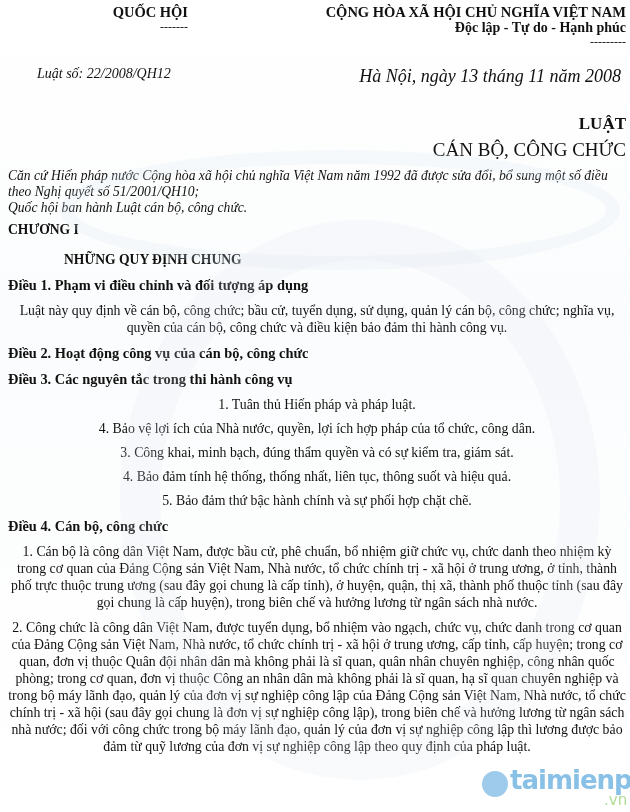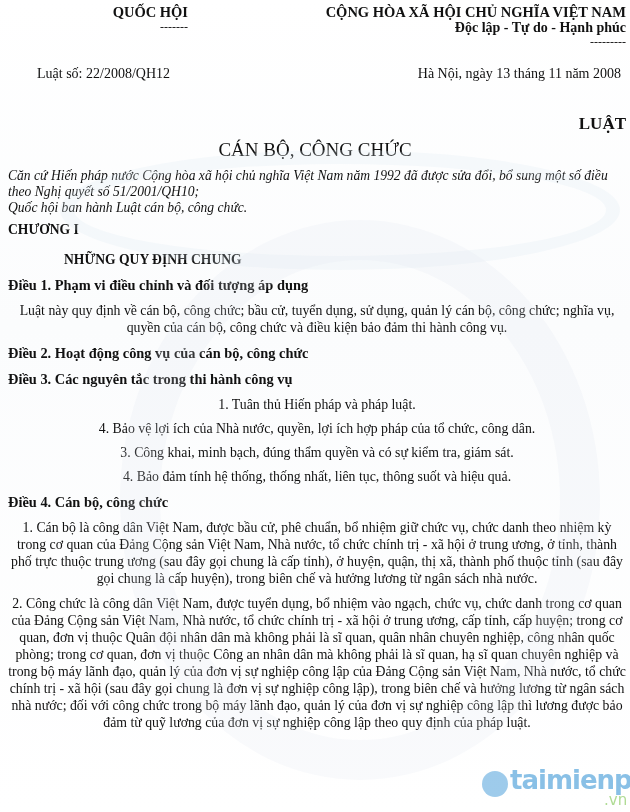--- a/index.html
+++ b/index.html
@@ -71,36 +71,38 @@
     .meta-row {
       position: relative;
       height: 30px;
       margin-top: 8px;
     }
     .law-number {
       position: absolute;
       left: 33px;
       top: 14px;
       font-size: 14px;
+      font-style: italic;
     }
     .place-date {
       position: absolute;
       right: 5px;
       top: 14px;
-      font-size: 14px;
+      font-size: 18px;
+      font-style: italic;
     }
     .title {
       text-align: right;
       font-weight: bold;
       font-size: 17px;
       margin-top: 32px;
       line-height: 20px;
     }
     .subtitle {
-      text-align: center;
+      text-align: right;
       font-size: 19px;
       line-height: 24px;
       margin-top: 4px;
     }
     .preamble {
       font-style: italic;
       font-size: 13.6px;
       line-height: 16px;
       margin-top: 6px;
       padding-left: 4px;
@@ -214,20 +216,21 @@
   <div>
     <div class="article-title">Điều 2. Hoạt động công vụ của cán bộ, công chức</div>
   </div>
 
   <div>
     <div class="article-title">Điều 3. Các nguyên tắc trong thi hành công vụ</div>
     <div class="para">1. Tuân thủ Hiến pháp và pháp luật.</div>
     <div class="para tight">4. Bảo vệ lợi ích của Nhà nước, quyền, lợi ích hợp pháp của tổ chức, công dân.</div>
     <div class="para tight">3. Công khai, minh bạch, đúng thẩm quyền và có sự kiểm tra, giám sát.</div>
     <div class="para tight">4. Bảo đảm tính hệ thống, thống nhất, liên tục, thông suốt và hiệu quả.</div>
+    <div class="para tight">5. Bảo đảm thứ bậc hành chính và sự phối hợp chặt chẽ.</div>
   </div>
 
   <div>
     <div class="article-title">Điều 4. Cán bộ, công chức</div>
     <div class="para">1. Cán bộ là công dân Việt Nam, được bầu cử, phê chuẩn, bổ nhiệm giữ chức vụ, chức danh theo nhiệm kỳ trong cơ quan của Đảng Cộng sản Việt Nam, Nhà nước, tổ chức chính trị - xã hội ở trung ương, ở tỉnh, thành phố trực thuộc trung ương (sau đây gọi chung là cấp tỉnh), ở huyện, quận, thị xã, thành phố thuộc tỉnh (sau đây gọi chung là cấp huyện), trong biên chế và hưởng lương từ ngân sách nhà nước.</div>
     <div class="para">2. Công chức là công dân Việt Nam, được tuyển dụng, bổ nhiệm vào ngạch, chức vụ, chức danh trong cơ quan của Đảng Cộng sản Việt Nam, Nhà nước, tổ chức chính trị - xã hội ở trung ương, cấp tỉnh, cấp huyện; trong cơ quan, đơn vị thuộc Quân đội nhân dân mà không phải là sĩ quan, quân nhân chuyên nghiệp, công nhân quốc phòng; trong cơ quan, đơn vị thuộc Công an nhân dân mà không phải là sĩ quan, hạ sĩ quan chuyên nghiệp và trong bộ máy lãnh đạo, quản lý của đơn vị sự nghiệp công lập của Đảng Cộng sản Việt Nam, Nhà nước, tổ chức chính trị - xã hội (sau đây gọi chung là đơn vị sự nghiệp công lập), trong biên chế và hưởng lương từ ngân sách nhà nước; đối với công chức trong bộ máy lãnh đạo, quản lý của đơn vị sự nghiệp công lập thì lương được bảo đảm từ quỹ lương của đơn vị sự nghiệp công lập theo quy định của pháp luật.</div>
   </div>
 
   <div class="logo">
     <div class="logo-circle"></div>

